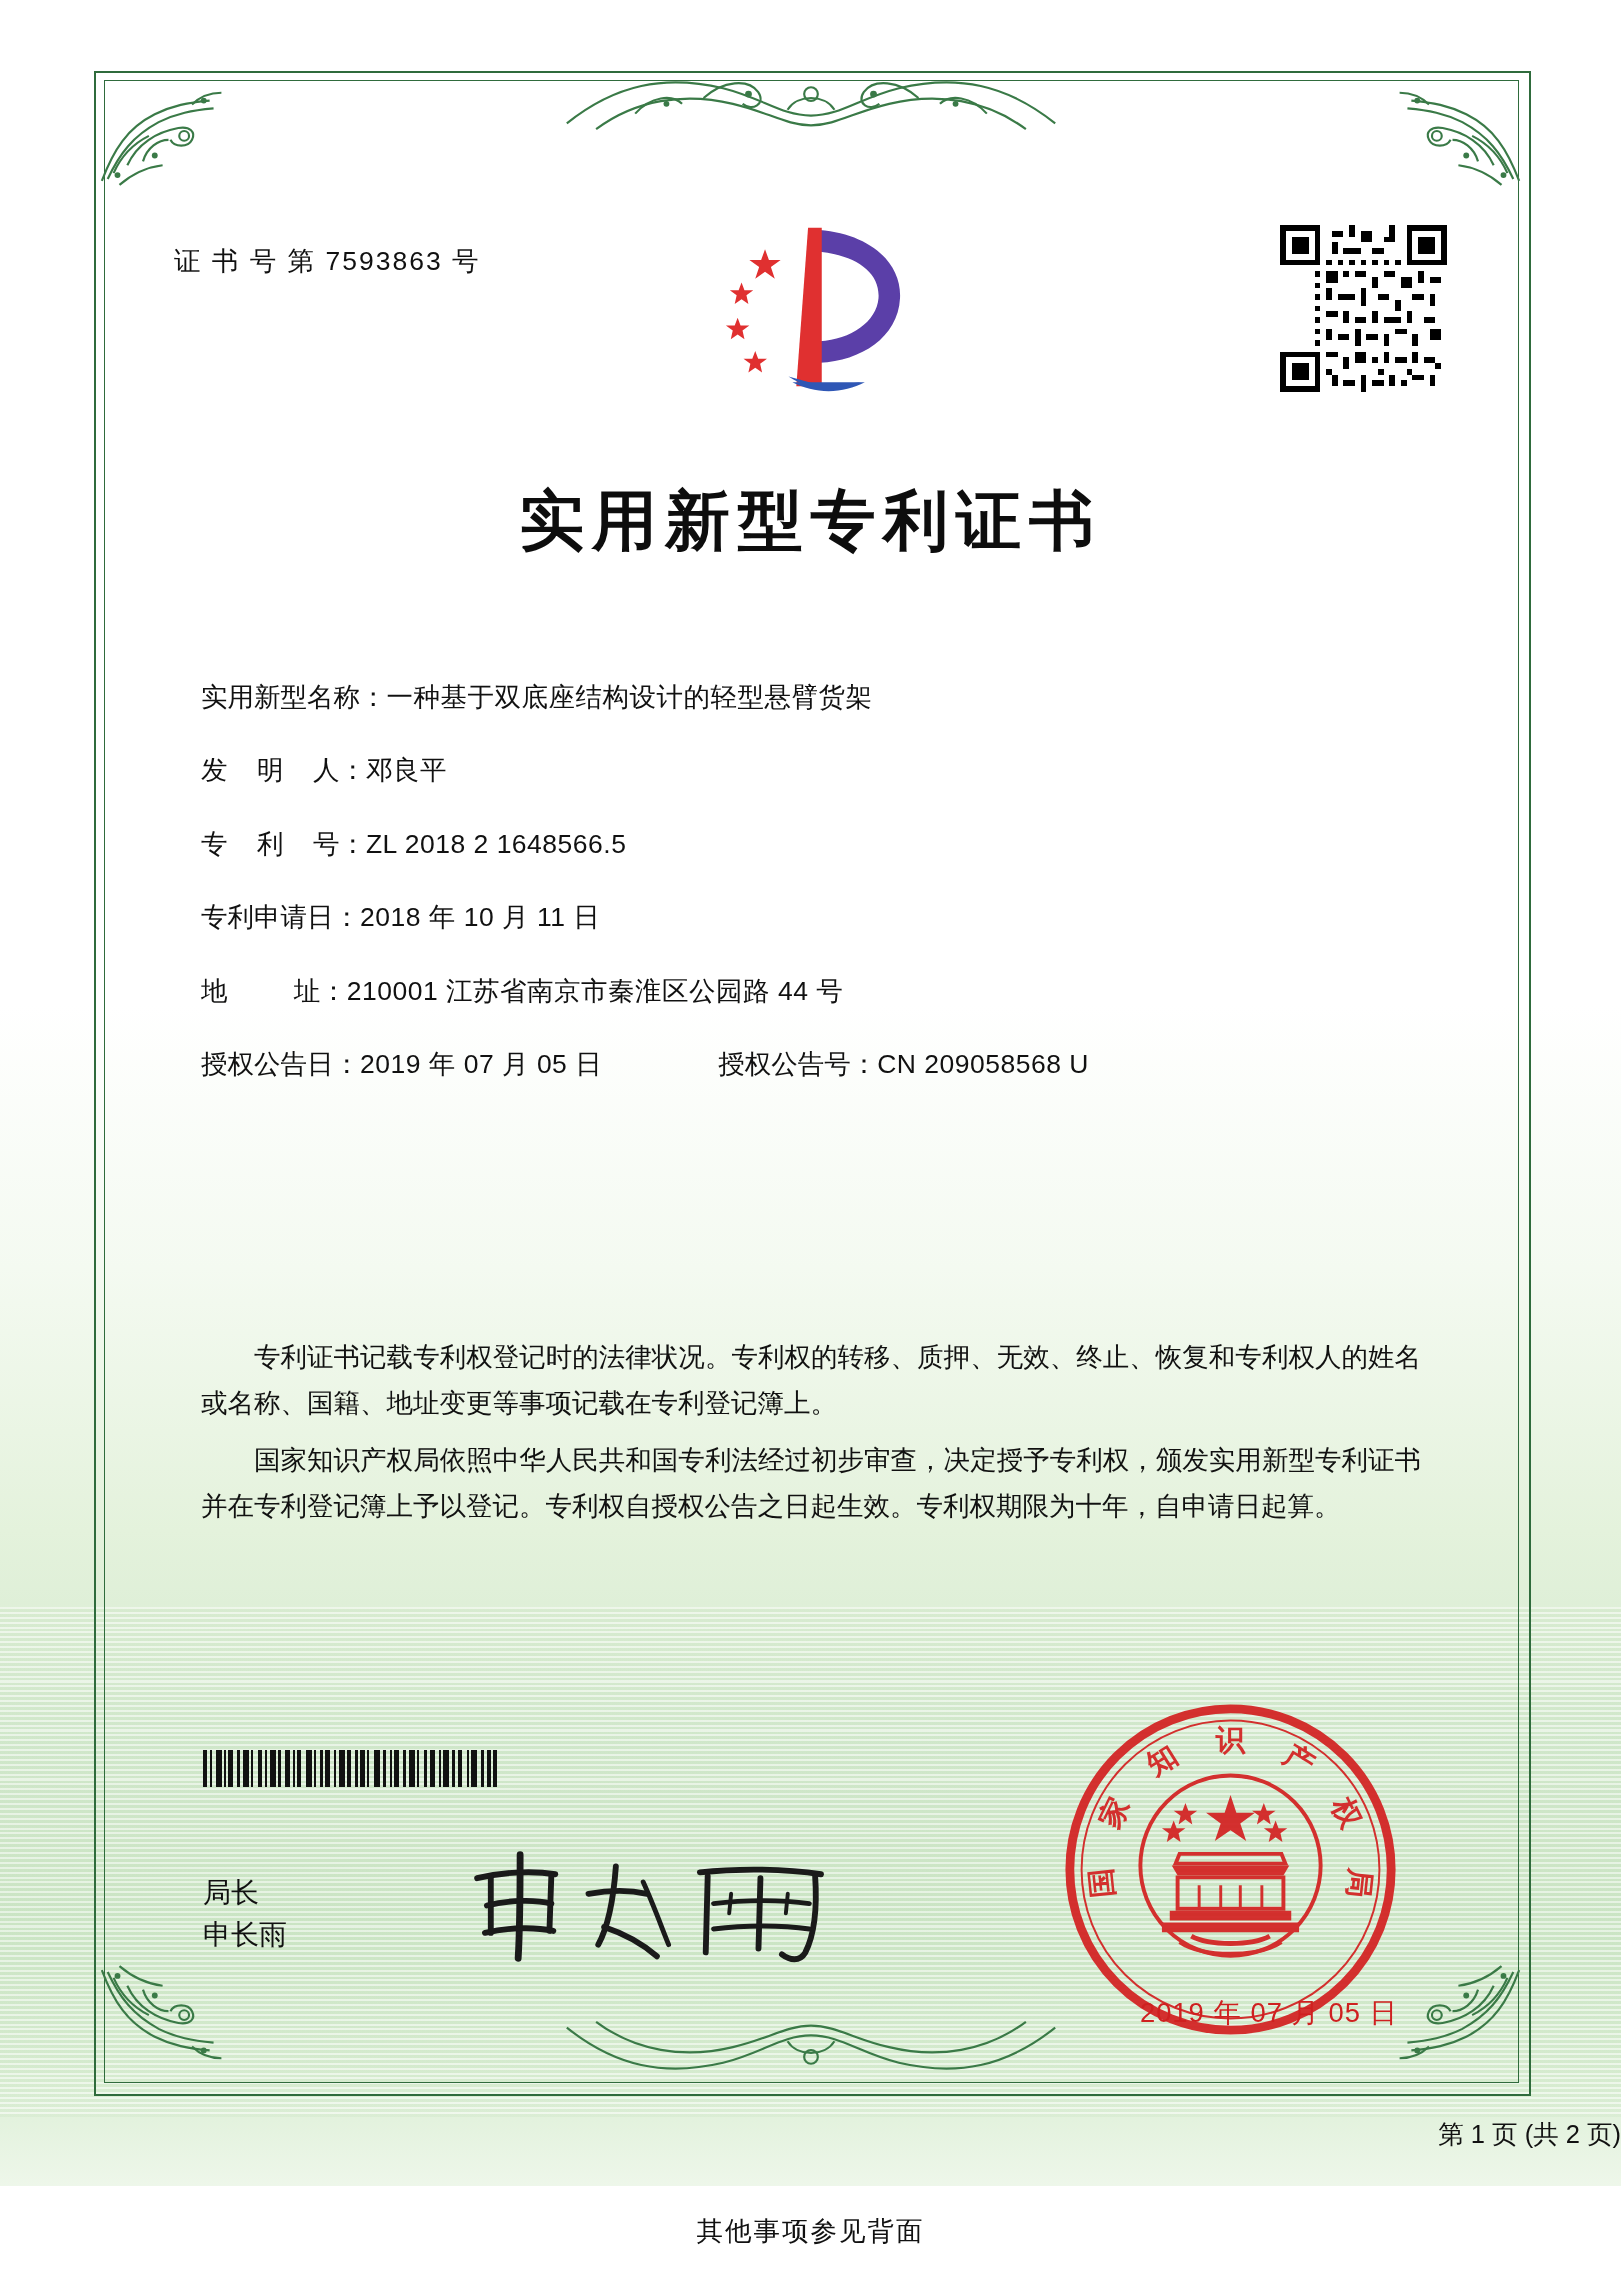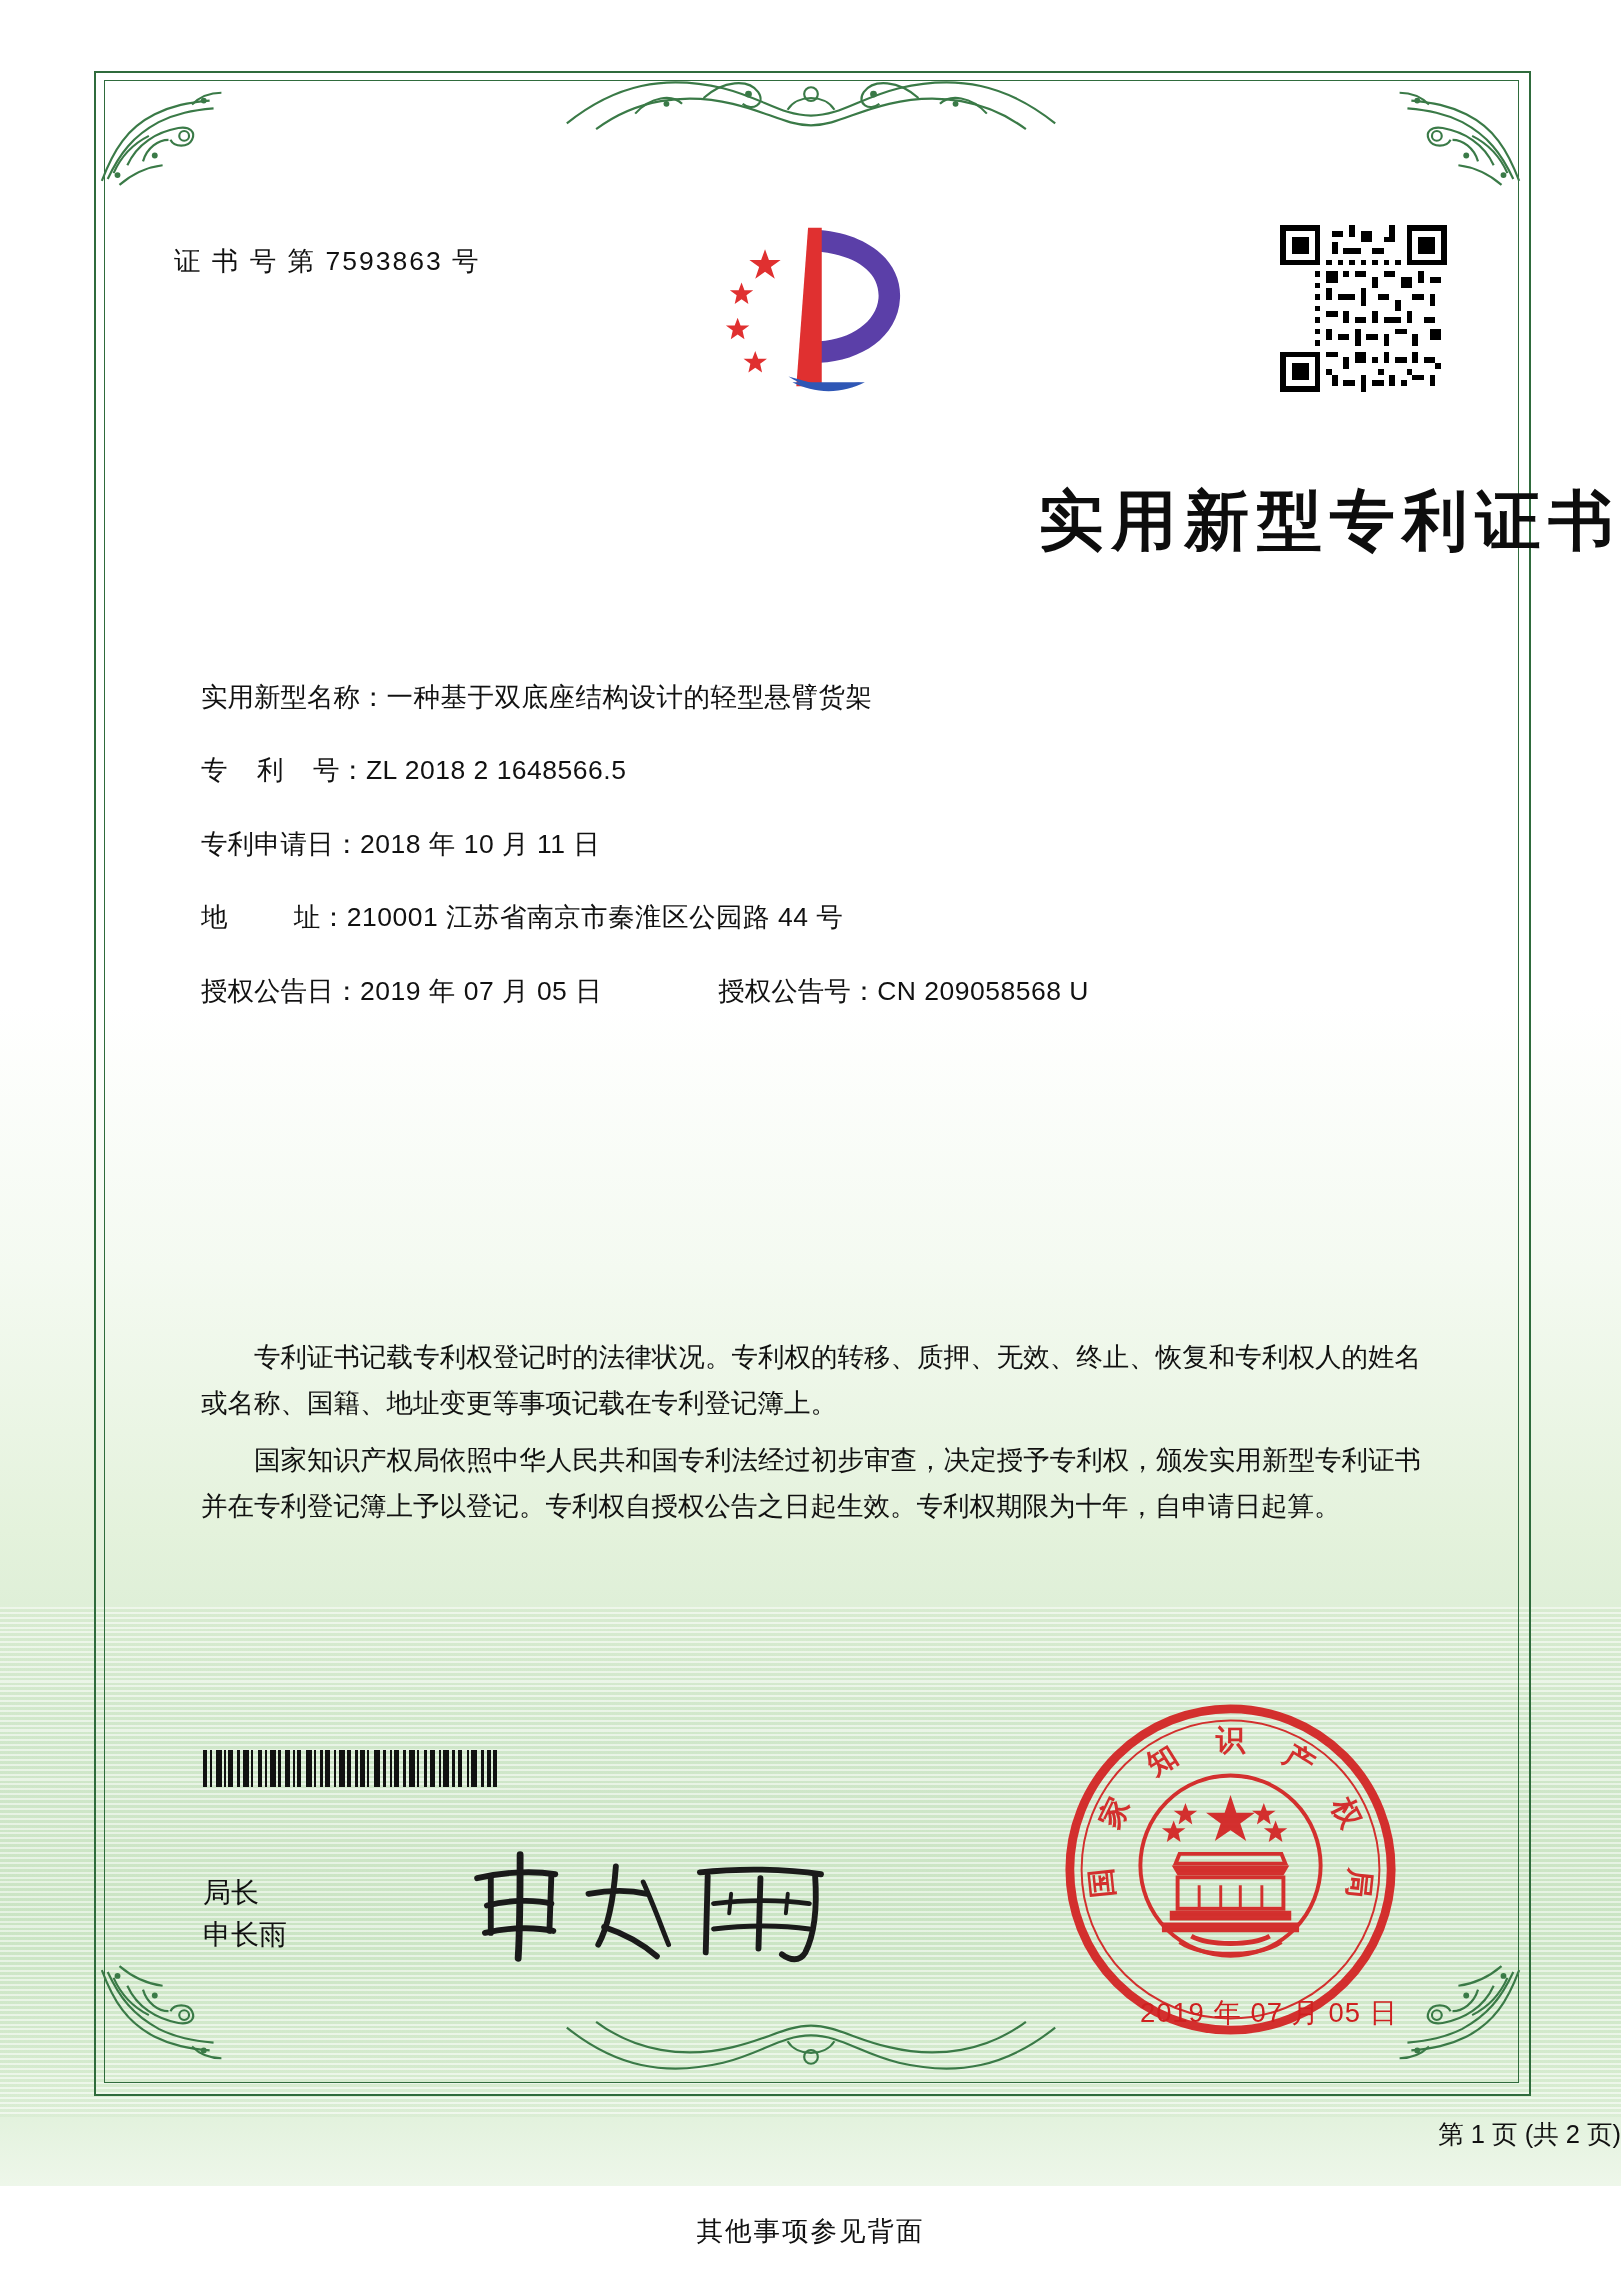--- a/index.html
+++ b/index.html
@@ -127,21 +127,21 @@
     height: 167px;
   }
   .qr svg { display: block; }
 
   
   .cert-title {
     position: absolute;
     left: 0;
     right: 0;
     top: 477px;
-    text-align: right;
+    text-align: center;
     font-size: 65px;
     letter-spacing: 7.8px;
     font-weight: bold;
     font-family: Liberation Sans, sans-serif;
     color: #0d0d0d;
   }
 
   
   .fields {
     position: absolute;
@@ -491,20 +491,24 @@
   </div>
 
   <div class="cert-title">实用新型专利证书</div>
 
   <div class="fields">
     <div class="field-row">
       <span class="field-label">实用新型名称：</span>
       <span class="field-value">一种基于双底座结构设计的轻型悬臂货架</span>
     </div>
     <div class="field-row">
+      <span class="field-label">发    明    人：</span>
+      <span class="field-value">邓良平</span>
+    </div>
+    <div class="field-row">
       <span class="field-label">专    利    号：</span>
       <span class="field-value">ZL 2018 2 1648566.5</span>
     </div>
     <div class="field-row">
       <span class="field-label">专利申请日：</span>
       <span class="field-value">2018 年 10 月 11 日</span>
     </div>
     <div class="field-row">
       <span class="field-label">地         址：</span>
       <span class="field-value">210001 江苏省南京市秦淮区公园路 44 号</span>

